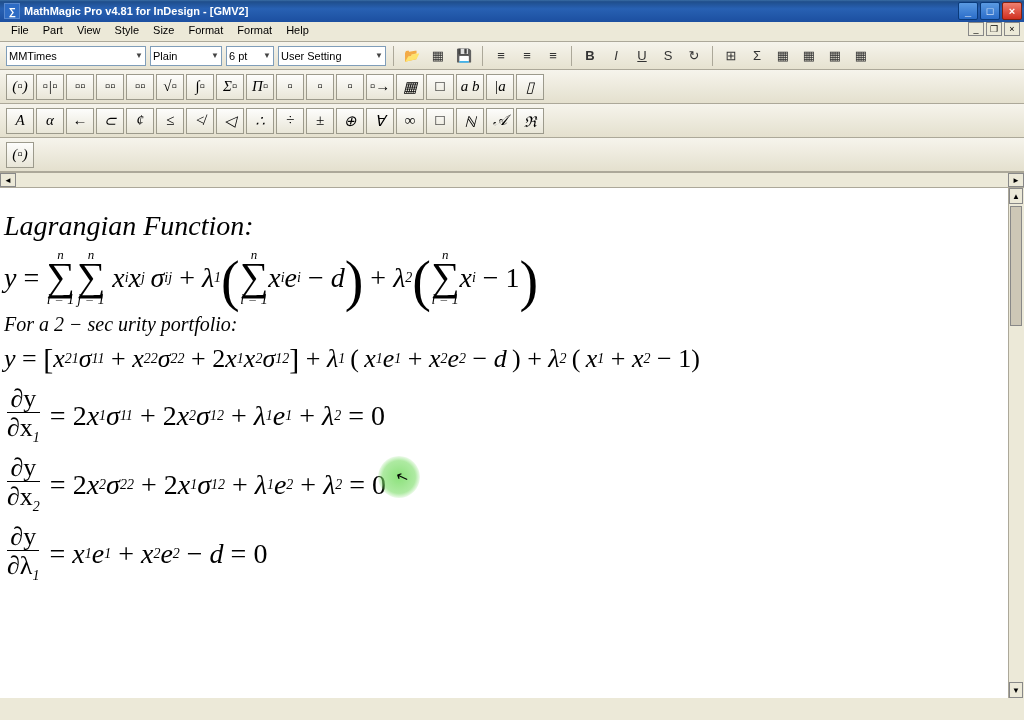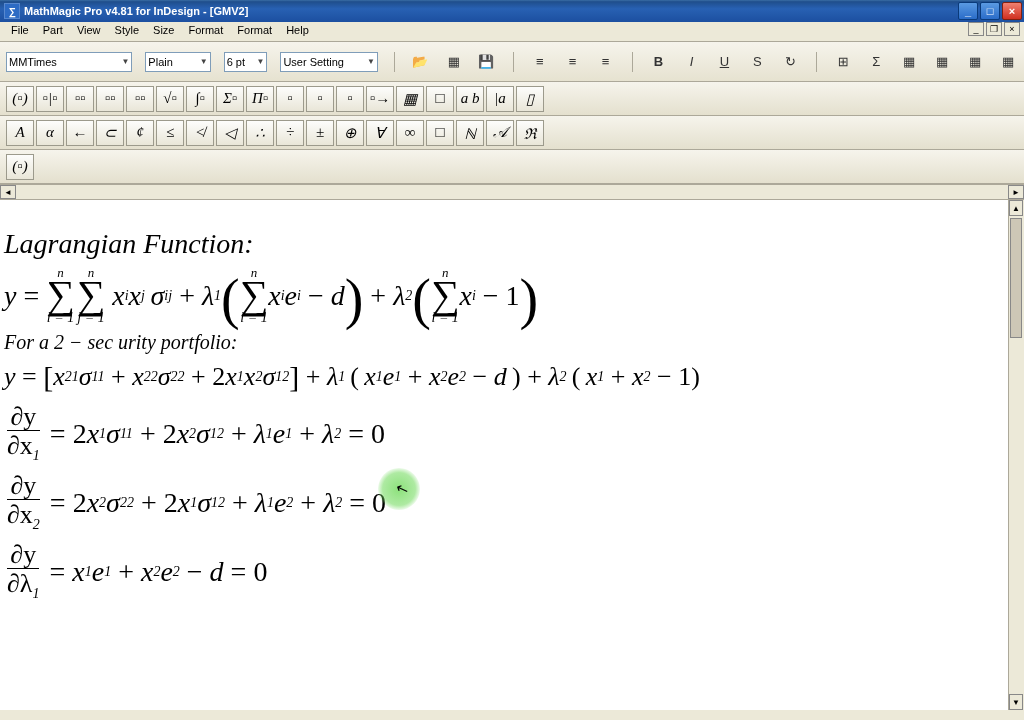--- a/index.html
+++ b/index.html
@@ -46,26 +46,26 @@
     background: #ece9d8;
     height: 20px;
     display:flex; 
     padding: 0 4px;
     border-bottom: 1px solid #aca899;
   }
   .menubar .mitem { padding: 2px 7px; cursor:default; }
   .mdibtns { margin-left:auto; display:flex; gap:2px; }
   .mdibtn { width:16px;height:14px;border:1px solid #888;background:#ece9d8;display:flex;align-items:center;justify-content:center;font-size:9px;}
   .toolbar {
-    height: 40px;
+    height: 28px;
     background: linear-gradient(to bottom,#f6f4ec,#e6e2d0);
     border-bottom: 1px solid #aca899;
     display:flex;align-items:center;
     padding: 0 6px;
-    gap: 13px;
+    gap: 4px;
   }
   .combo {
     height: 20px;
     background: white;
     border: 1px solid #7f9db9;
     display:flex;align-items:center;
     padding: 0 2px;
     font-size:11px;
   }
   .combo .arrow { margin-left:auto;color:#444;font-size:8px;padding-left:4px;}
@@ -128,21 +128,21 @@
   .vscroll .uarr,.vscroll .darr{
     position:absolute;left:0;width:14px;height:16px;
     border:1px solid #888;background:#ece9d8;
     display:flex;align-items:center;justify-content:center;font-size:8px;
   }
   .vscroll .uarr{top:0;} .vscroll .darr{bottom:0;}
   .vscroll .thumb{position:absolute;left:1px;top:18px;width:12px;height:120px;background:#cdc7b6;border:1px solid #888;}
   .mathcontent { padding: 8px 4px 4px 4px; color:#000; }
   .line { margin-bottom: 6px; white-space: nowrap; }
   .heading { font-size: 30px; font-style: italic; letter-spacing: 0.5px; }
-  .subhead { font-size: 28px; font-style: italic; margin-top:20px;}
+  .subhead { font-size: 28px; font-style: italic; margin-top:14px;}
   .subhead2 { font-size: 20px; font-style: italic; margin-top:6px;}
   .eq { font-size: 28px; font-style: italic; display:flex; align-items:center; margin-top:6px;}
   .u { font-style: normal; }
   .sub { font-size: 14px; vertical-align: sub; font-style: italic;}
   .sup { font-size: 14px; vertical-align: super; font-style: italic;}
   .sigma { font-family:'Times New Roman';}
   .bigop { display:inline-flex;flex-direction:column;align-items:center;line-height:1;}
   .bigop .top{font-size:13px;font-style:italic;}
   .bigop .mid{font-size:40px;line-height:0.8;}
   .bigop .bot{font-size:14px;font-style:italic;text-align:right;}

